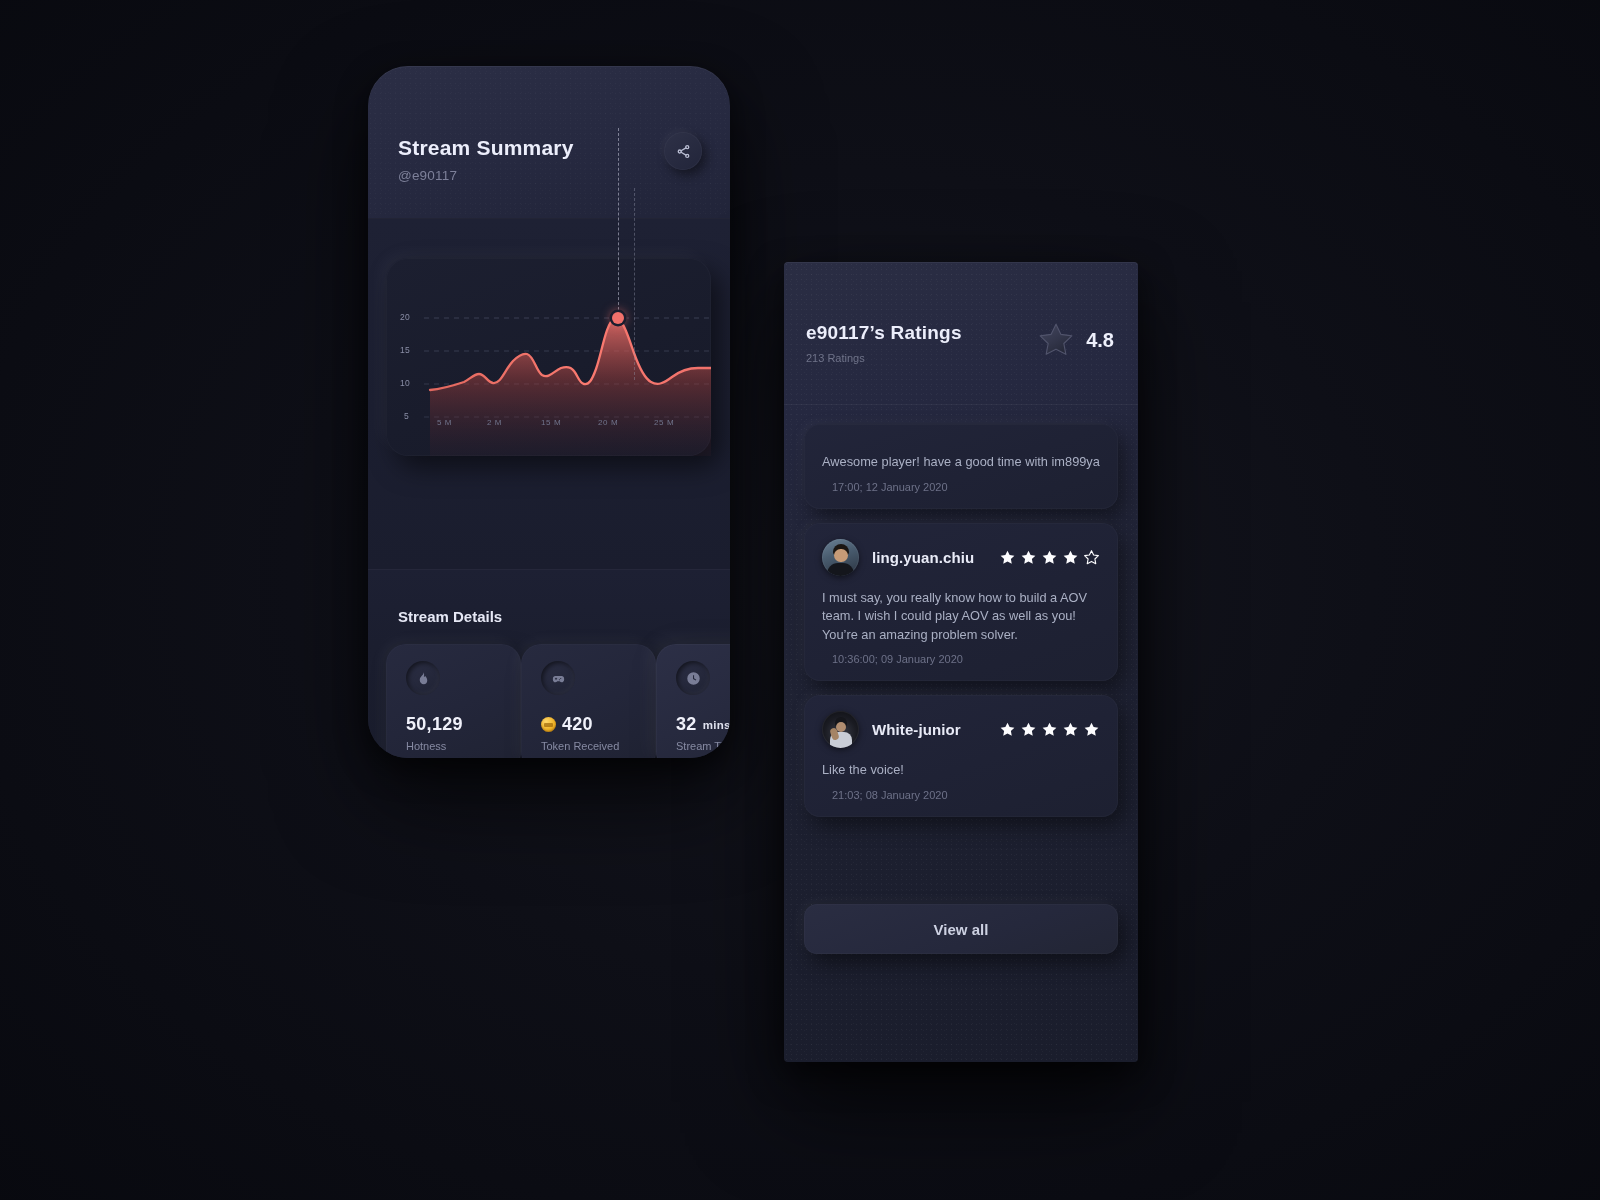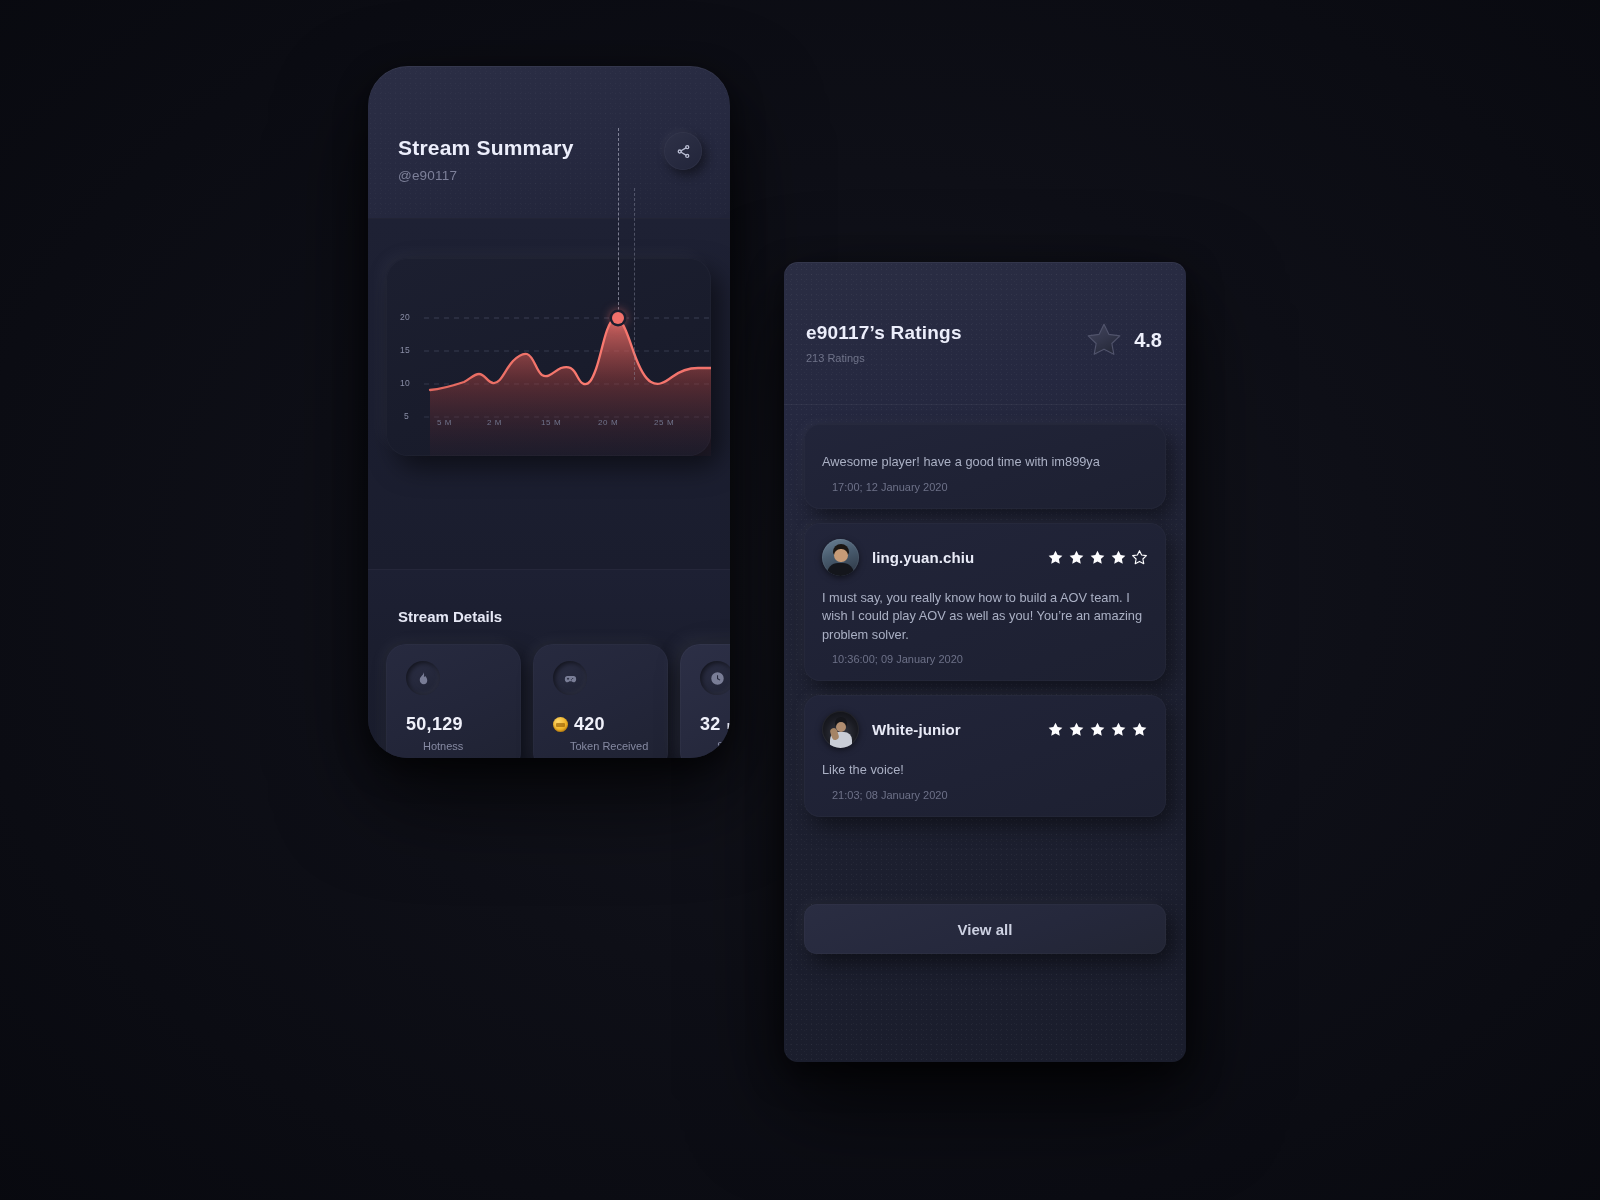--- a/index.html
+++ b/index.html
@@ -83,21 +83,21 @@
     position:absolute; left:226px; top:54px; width:12px; height:12px; border-radius:50%;
     background:#f0716b; z-index:8;
     box-shadow:0 0 0 2.5px #1b1e2e, 0 0 10px 2px rgba(240,113,107,.55);
   }
 
   
   .pa-details { position:absolute; left:0; right:0; top:504px; bottom:0; z-index:2;
     background:linear-gradient(180deg,#1d2033 0%, #1b1e2f 40%, #1a1d2d 100%);
   }
   .pa-sec-title { position:absolute; left:30px; top:38px; font-size:15px; font-weight:bold; color:#e6e8f5; }
-  .stat-row { position:absolute; left:18px; right:-40px; top:74px; display:flex; gap:12px; }
+  .stat-row { position:absolute; left:18px; right:-40px; top:74px; display:flex; }
   .stat-card {
     width:135px; height:128px; border-radius:20px; position:relative; flex:none;
     background:linear-gradient(155deg,#272a3f 0%, #23263a 50%, #1f2232 100%);
     box-shadow:
       -6px -6px 14px rgba(255,255,255,.035),
       8px 10px 22px rgba(0,0,0,.45),
       inset 0 0 0 1px rgba(255,255,255,.02);
   }
   .stat-card.raised {
     background:linear-gradient(155deg,#2c2f46 0%, #272a3f 50%, #222536 100%);
@@ -116,21 +116,21 @@
   .stat-icon svg { width:15px; height:15px; fill:#797d96; }
   .stat-val { position:absolute; left:20px; top:70px; font-size:18px; font-weight:bold; color:#f0f1fa; letter-spacing:.3px;
     display:flex; align-items:center; gap:6px; white-space:nowrap;}
   .stat-val .unit { font-size:11.5px; font-weight:bold; color:#dfe1ee; }
   .coin { width:15px; height:15px; border-radius:50%; flex:none;
     background:radial-gradient(circle at 34% 30%, #ffd76a 0%, #f0b429 55%, #c98a10 100%);
     box-shadow:inset 0 -1px 2px rgba(120,70,0,.5);
     position:relative;}
   .coin::after{content:""; position:absolute; left:3.2px; top:5.6px; width:8.6px; height:4px; border-radius:1px;
     background:rgba(150,95,5,.65);}
-  .stat-lbl { position:absolute; left:37px; top:96px; font-size:11px; color:#868aa2; }
+  .stat-lbl { position:absolute; left:20px; top:96px; font-size:11px; color:#868aa2; }
 
   .progress-wrap { position:absolute; left:18px; right:18px; top:228px; }
   .progress-track {
     height:11px; border-radius:7px;
     background:linear-gradient(180deg,#121420,#171a28);
     box-shadow: inset 2px 2px 5px rgba(0,0,0,.75), inset -2px -2px 5px rgba(255,255,255,.03),
                 0 1px 0 rgba(255,255,255,.035);
     position:relative;
   }
   .progress-fill {
@@ -141,22 +141,22 @@
   .progress-knob {
     position:absolute; right:3px; top:50%; transform:translateY(-50%);
     width:4.5px; height:4.5px; border-radius:50%; background:#2a1a18;
     box-shadow:0 0 0 1px rgba(255,255,255,.18);
   }
   .progress-lbl { margin-top:14px; font-size:11px; color:#8a8ea5; }
 
   
   #phoneB {
     position:absolute; left:784px; top:262px;
-    width:402px; height:800px;
-    border-radius:14px;
+    width:354px; height:800px;
+    border-radius:4px;
     background:linear-gradient(172deg,#2a2d43 0%, #252840 18%, #202335 40%, #1c1f2f 70%, #1a1d2c 100%);
     box-shadow:
       0 40px 95px rgba(0,0,0,.7),
       0 12px 32px rgba(0,0,0,.55),
       inset 0 1px 0 rgba(255,255,255,.05);
     overflow:hidden;
   }
   #phoneB::after{
     content:""; position:absolute; inset:0; pointer-events:none;
     background-image:

